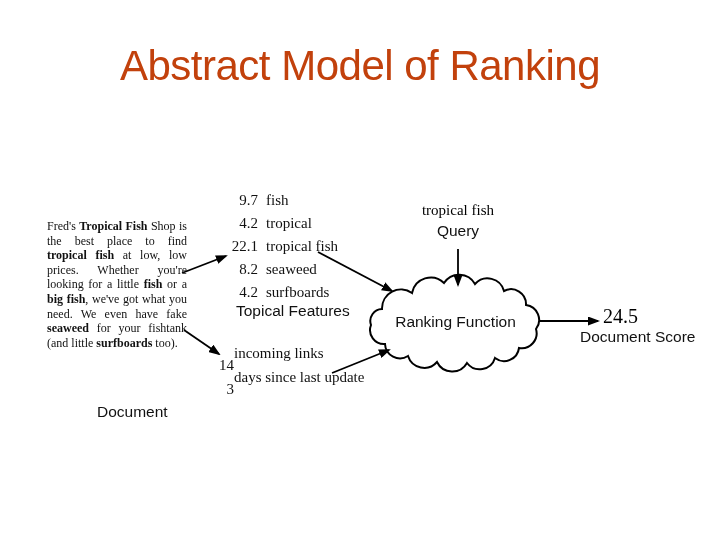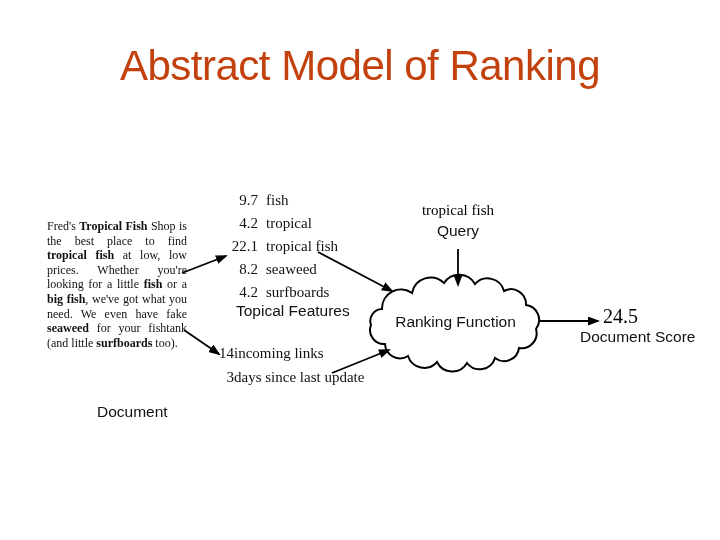--- a/index.html
+++ b/index.html
@@ -10,21 +10,21 @@
          letter-spacing:-0.5px;color:#c2410c;}
   .serif{font-family:"Liberation Serif","DejaVu Serif",serif;}
   .sans{font-family:"Liberation Sans",sans-serif;font-weight:500;color:#111;}
   .doc-text{position:absolute;left:47px;top:219px;width:140px;
             font-family:"Liberation Serif","DejaVu Serif",serif;
             font-size:12px;line-height:14.6px;text-align:justify;color:#111;}
   .doc-text .b{font-weight:700;}
   .feat-row{position:absolute;font-size:15px;color:#111;}
   .feat-val{position:absolute;left:0;top:0;width:42px;text-align:right;display:inline-block;}
   .feat-term{position:absolute;left:50px;top:0;white-space:nowrap;display:inline-block;}
-  .q-row .feat-val{width:34px;}
+  .q-row .feat-val{width:34px;margin-top:12px;}
   .q-row .feat-term{left:34px;}
   .lbl{position:absolute;font-size:15.5px;white-space:nowrap;}
   .centered{text-align:center;}
   svg.diagram{position:absolute;left:0;top:0;}
 </style>
 </head>
 <body>
 
 <div class="slide">
 

